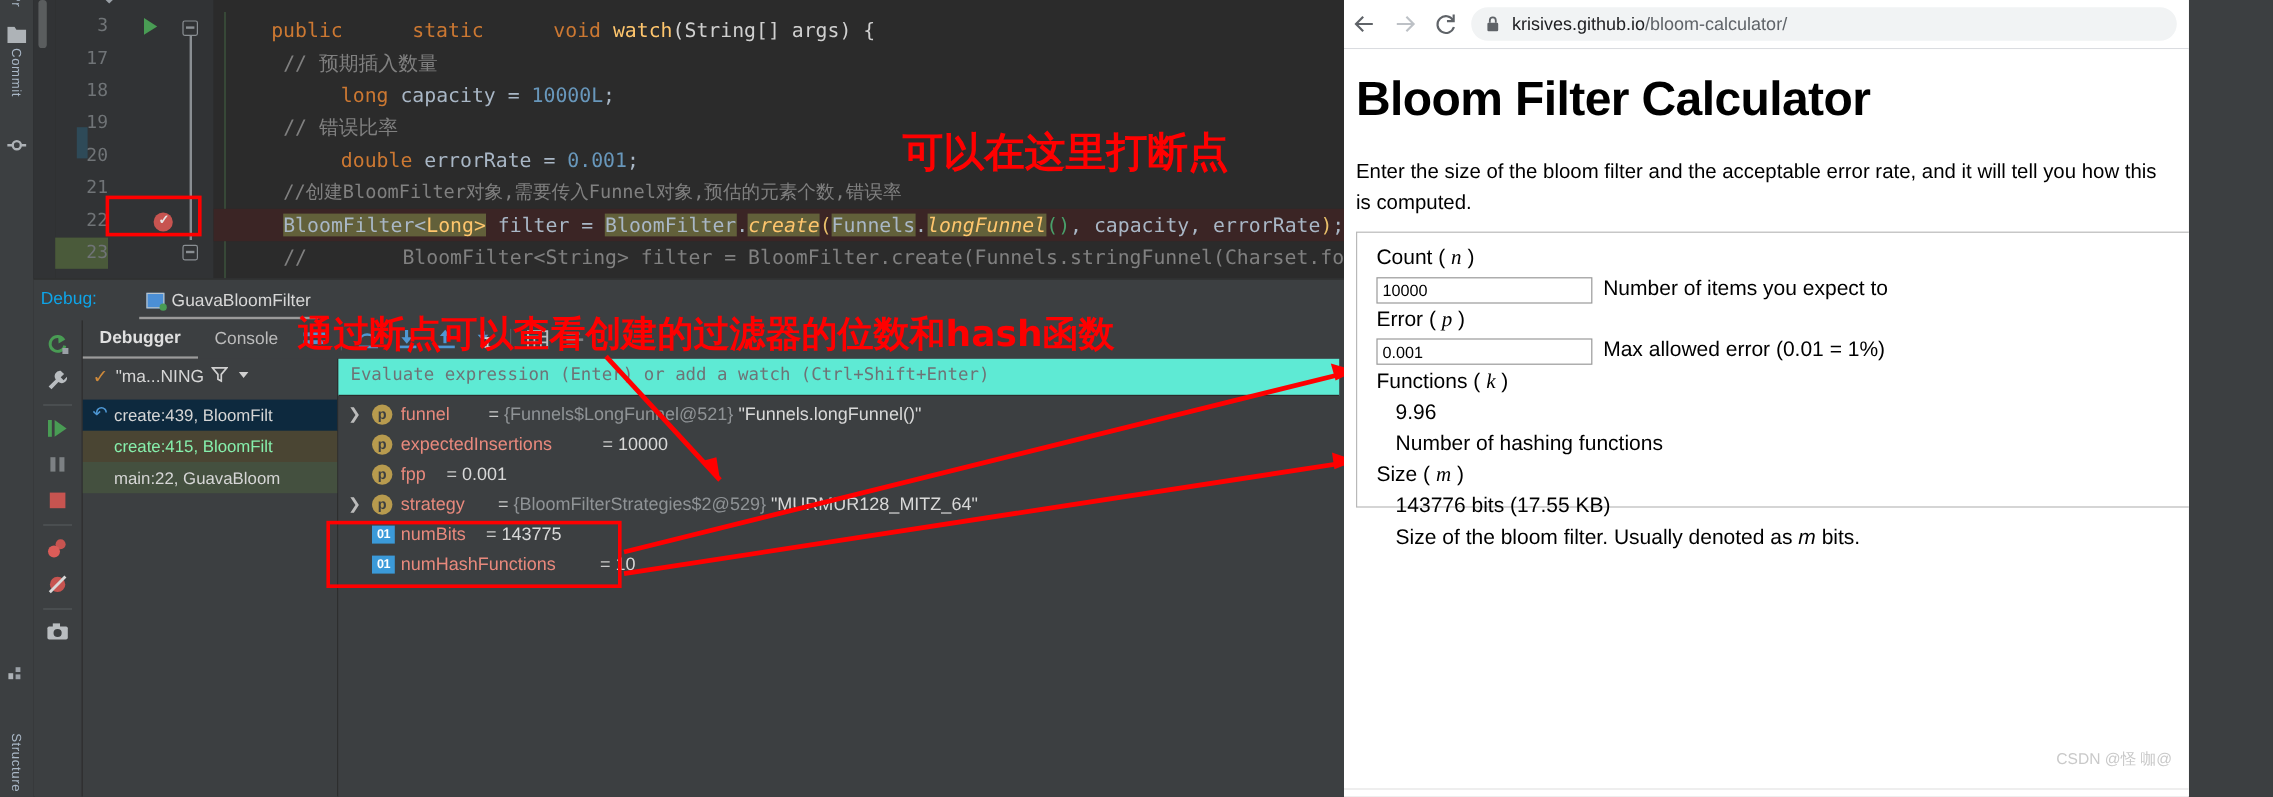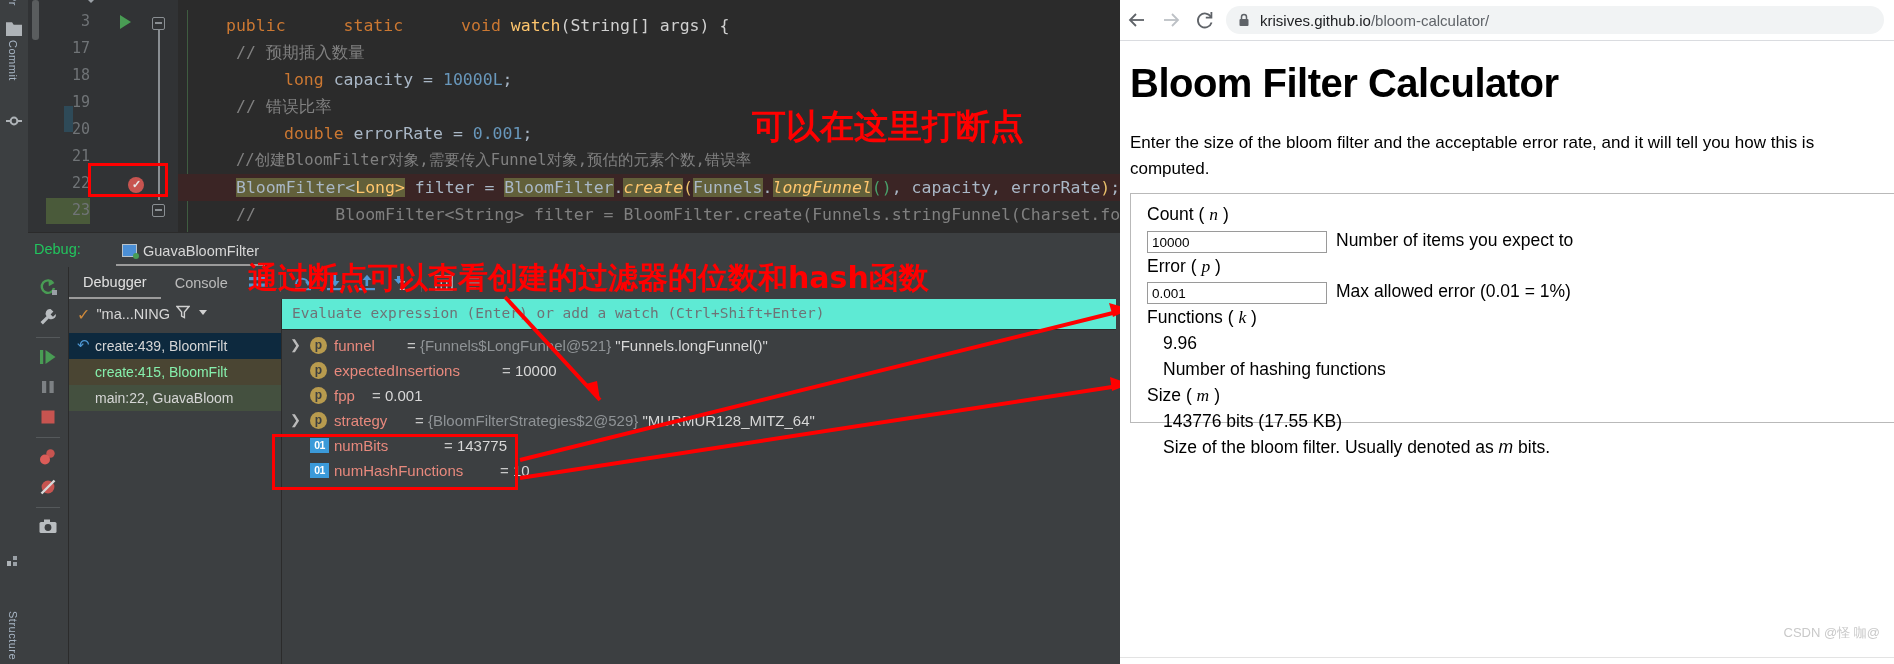--- a/index.html
+++ b/index.html
@@ -143,21 +143,21 @@
 
   
   .debug-panel {
     position: absolute; left: 28px; top: 232px; right: 0; bottom: 0;
     background: #3c3f41; border-top: 1px solid #2b2b2b;
   }
   .debug-header {
     position: absolute; left:0; top:0; right:0; height: 34px;
   }
   .debug-label {
-    position:absolute; left: 6px; top: 8px; font-size: 14.5px; color:#22c55e;
+    position:absolute; left: 6px; top: 8px; font-size: 14.5px; color:#0ea5e9;
   }
   .debug-tabrun {
     position:absolute; left: 88px; top: 4px; height: 27px;
     border-bottom: 2px solid #9b9b9b; padding: 0 6px;
     display:flex; align-items:center; gap:6px;
   }
   .run-cfg-ic {
     width:15px; height:13px; background:#4b8fd6; border:1.5px solid #b9c2c9;
     position:relative; box-sizing:border-box;
   }
@@ -177,21 +177,21 @@
     position:absolute; left:40px; top:34px; right:0; bottom:0;
     border-left:1px solid #2b2b2b;
   }
   .dbg-tabs {
     position:absolute; left:0; top:0; right:0; height:32px;
     display:flex; align-items:center; gap:0;
   }
   .dbg-tab {
     font-size:14.5px; color:#bbbbbb; padding: 6px 14px 7px 14px;
   }
-  .dbg-tab.active { color:#e0e0e0; border-bottom:2px solid #9b9b9b; }
+  .dbg-tab.active { color:#e0e0e0; border-bottom:2px solid #9b9b9b;font-weight:bold; }
   .tb-ic { width:20px; height:18px; margin: 0 6px; position:relative; }
   .tb-div { width:1px; height:18px; background:#55595b; margin:0 6px; }
 
   .frames-pane {
     position:absolute; left:0; top:32px; width:212px; bottom:0;
     background:#3c3f41; border-right:1px solid #2b2b2b;
   }
   .thread-row {
     position:absolute; left:0; top:0; right:0; height:30px;
     display:flex; align-items:center; gap:6px; padding-left:8px;
@@ -242,21 +242,21 @@
     letter-spacing:-0.5px;
   }
   .var-name { position:absolute; left:52px; color:#e8897d; }
   .var-eq   { color:#c8c8c8; }
   .var-ref  { color:#8f9396; }
   .var-str  { color:#d8d8d8; }
   .var-val  { color:#d8d8d8; }
 
   
   .browser {
-    position:absolute; left:1120px; top:0; width:774px; height:664px;
+    position:absolute; left:1120px; top:0; width:704px; height:664px;
     background:#ffffff;
   }
   .b-toolbar {
     position:absolute; left:0; top:0; right:0; height:40px;
     background:#ffffff; border-bottom:1px solid #dadce0;
     display:flex; align-items:center;
   }
   .nav-btn {
     width:34px; height:34px; display:flex; align-items:center; justify-content:center;
     color:#5f6368;
@@ -573,21 +573,21 @@
             <span class="p-badge">p</span>
             <span class="var-name">strategy</span>
             <span style="position:absolute; left:133px;">
               <span class="var-eq"> = </span><span class="var-ref">{BloomFilterStrategies$2@529}</span> <span class="var-str">"MURMUR128_MITZ_64"</span>
             </span>
           </div>
 
           <div class="var-row" style="top:134px;">
             <span class="f-badge">01</span>
             <span class="var-name">numBits</span>
-            <span style="position:absolute; left:123px;margin-left:39px;">
+            <span style="position:absolute; left:123px;">
               <span class="var-eq"> = </span><span class="var-val">143775</span>
             </span>
           </div>
 
           <div class="var-row" style="top:159px;">
             <span class="f-badge">01</span>
             <span class="var-name">numHashFunctions</span>
             <span style="position:absolute; left:218px;">
               <span class="var-eq"> = </span><span class="var-val">10</span>
             </span>

